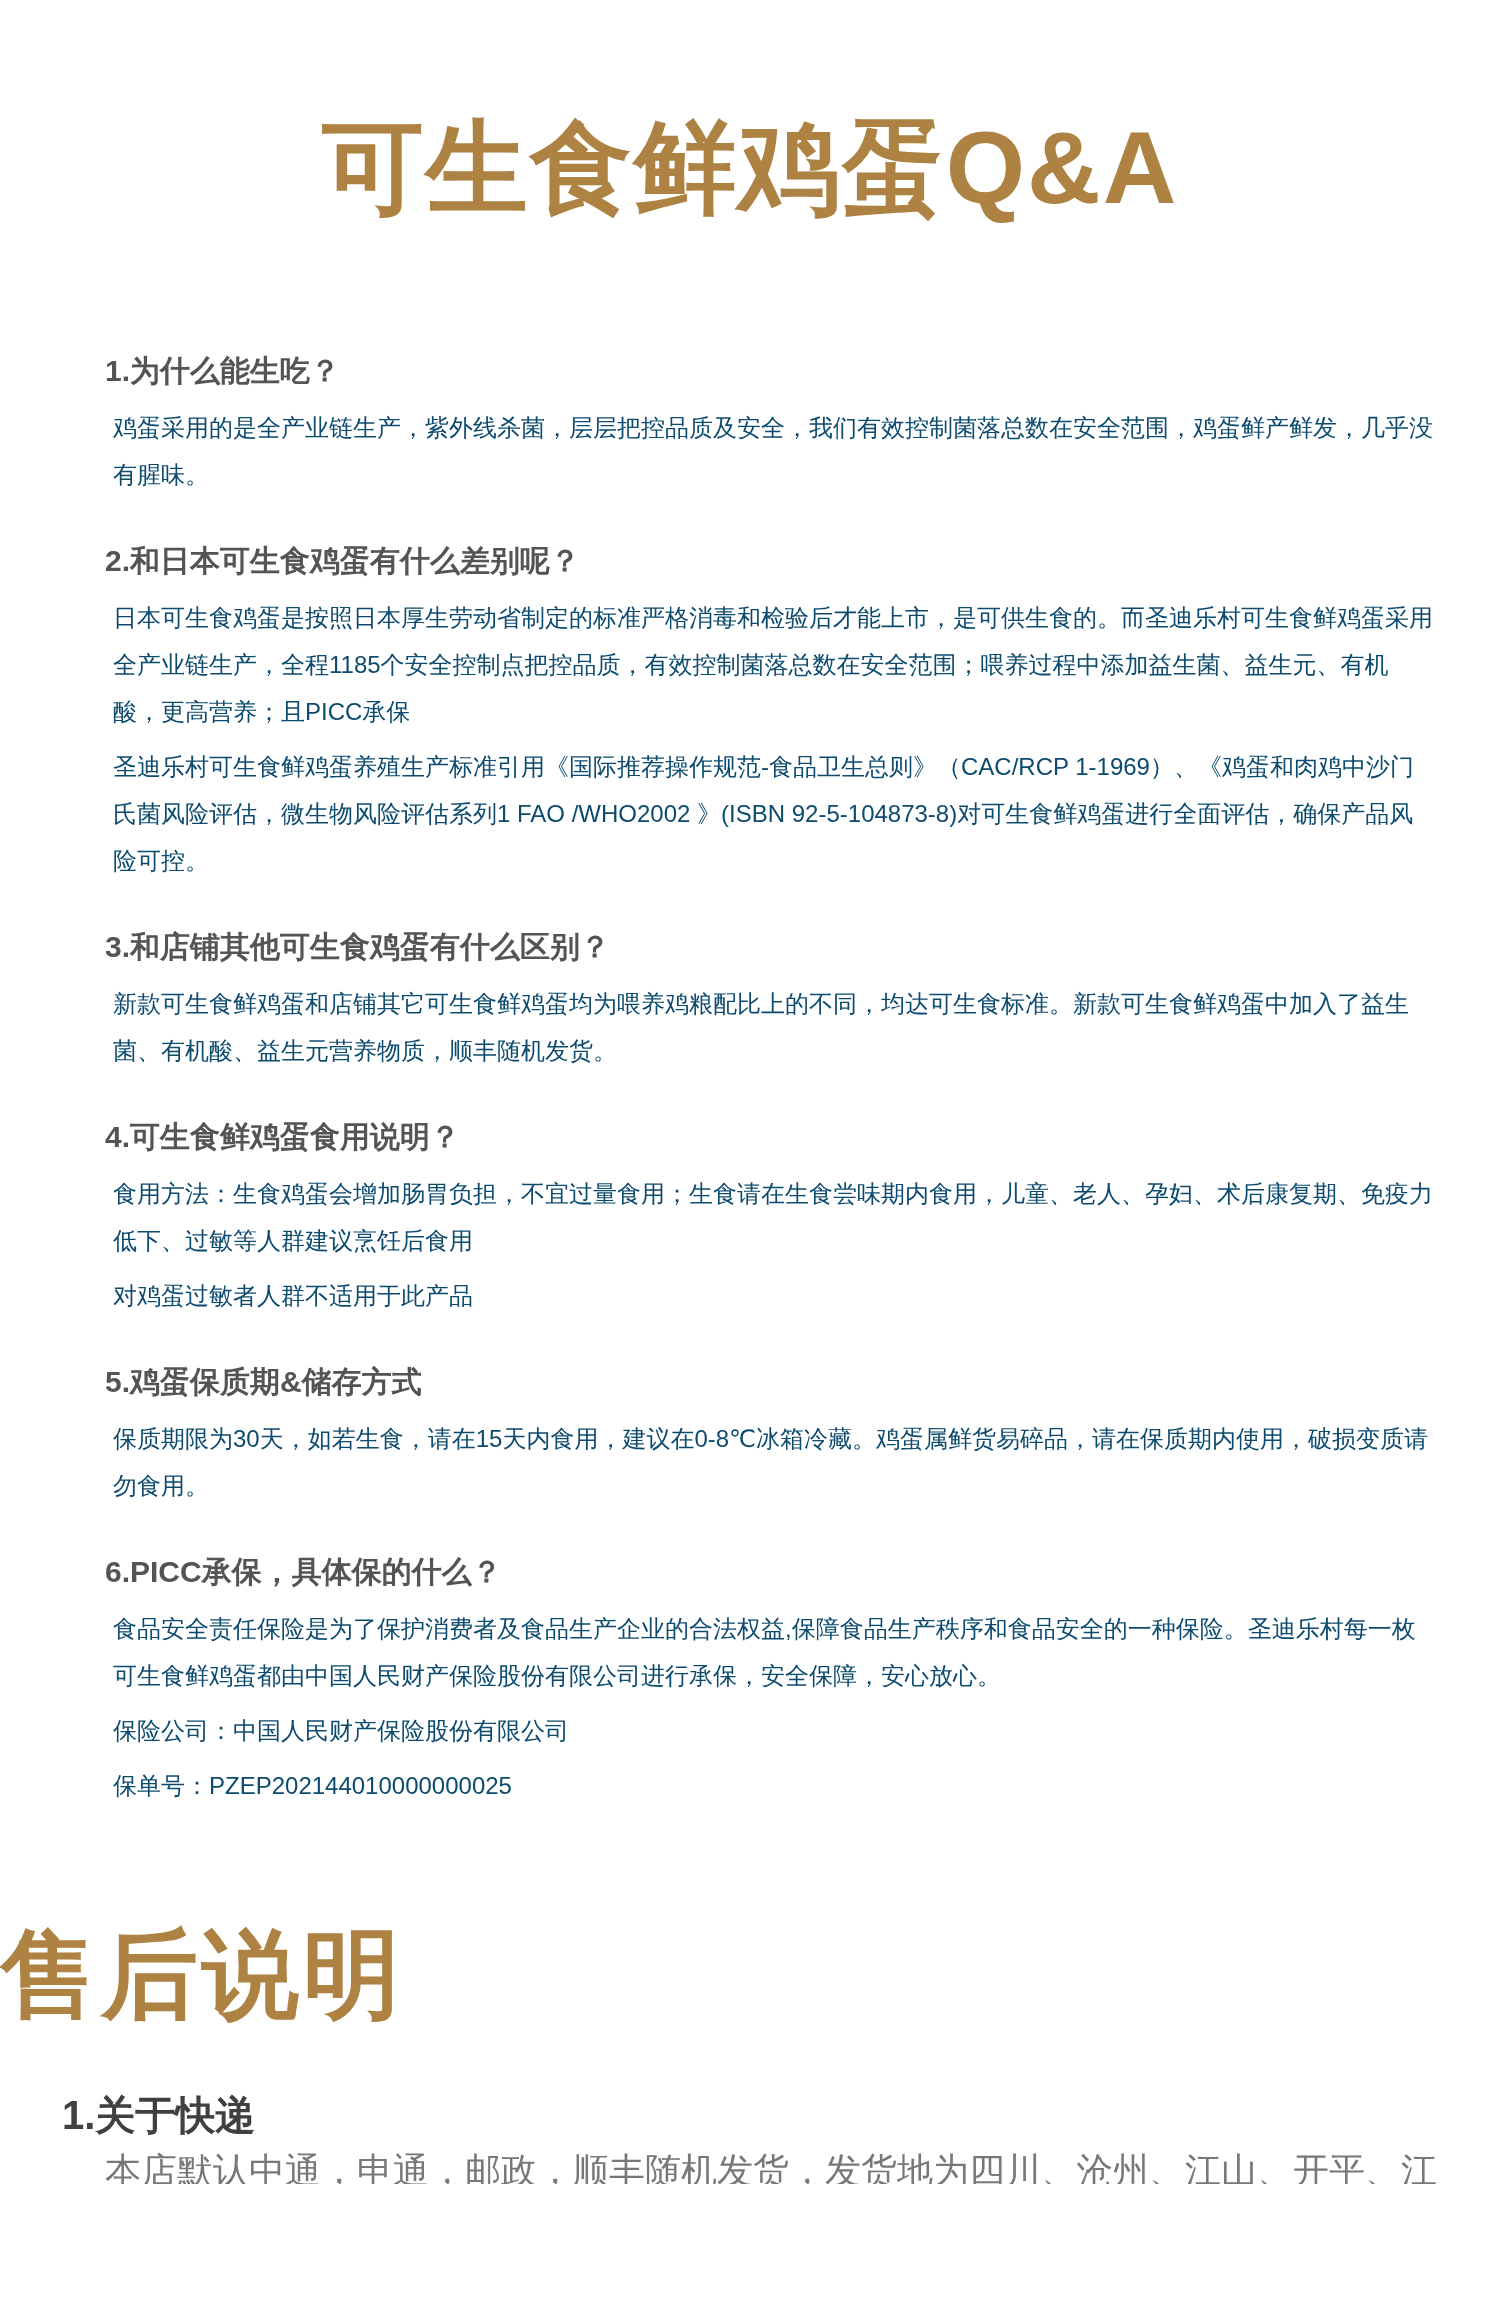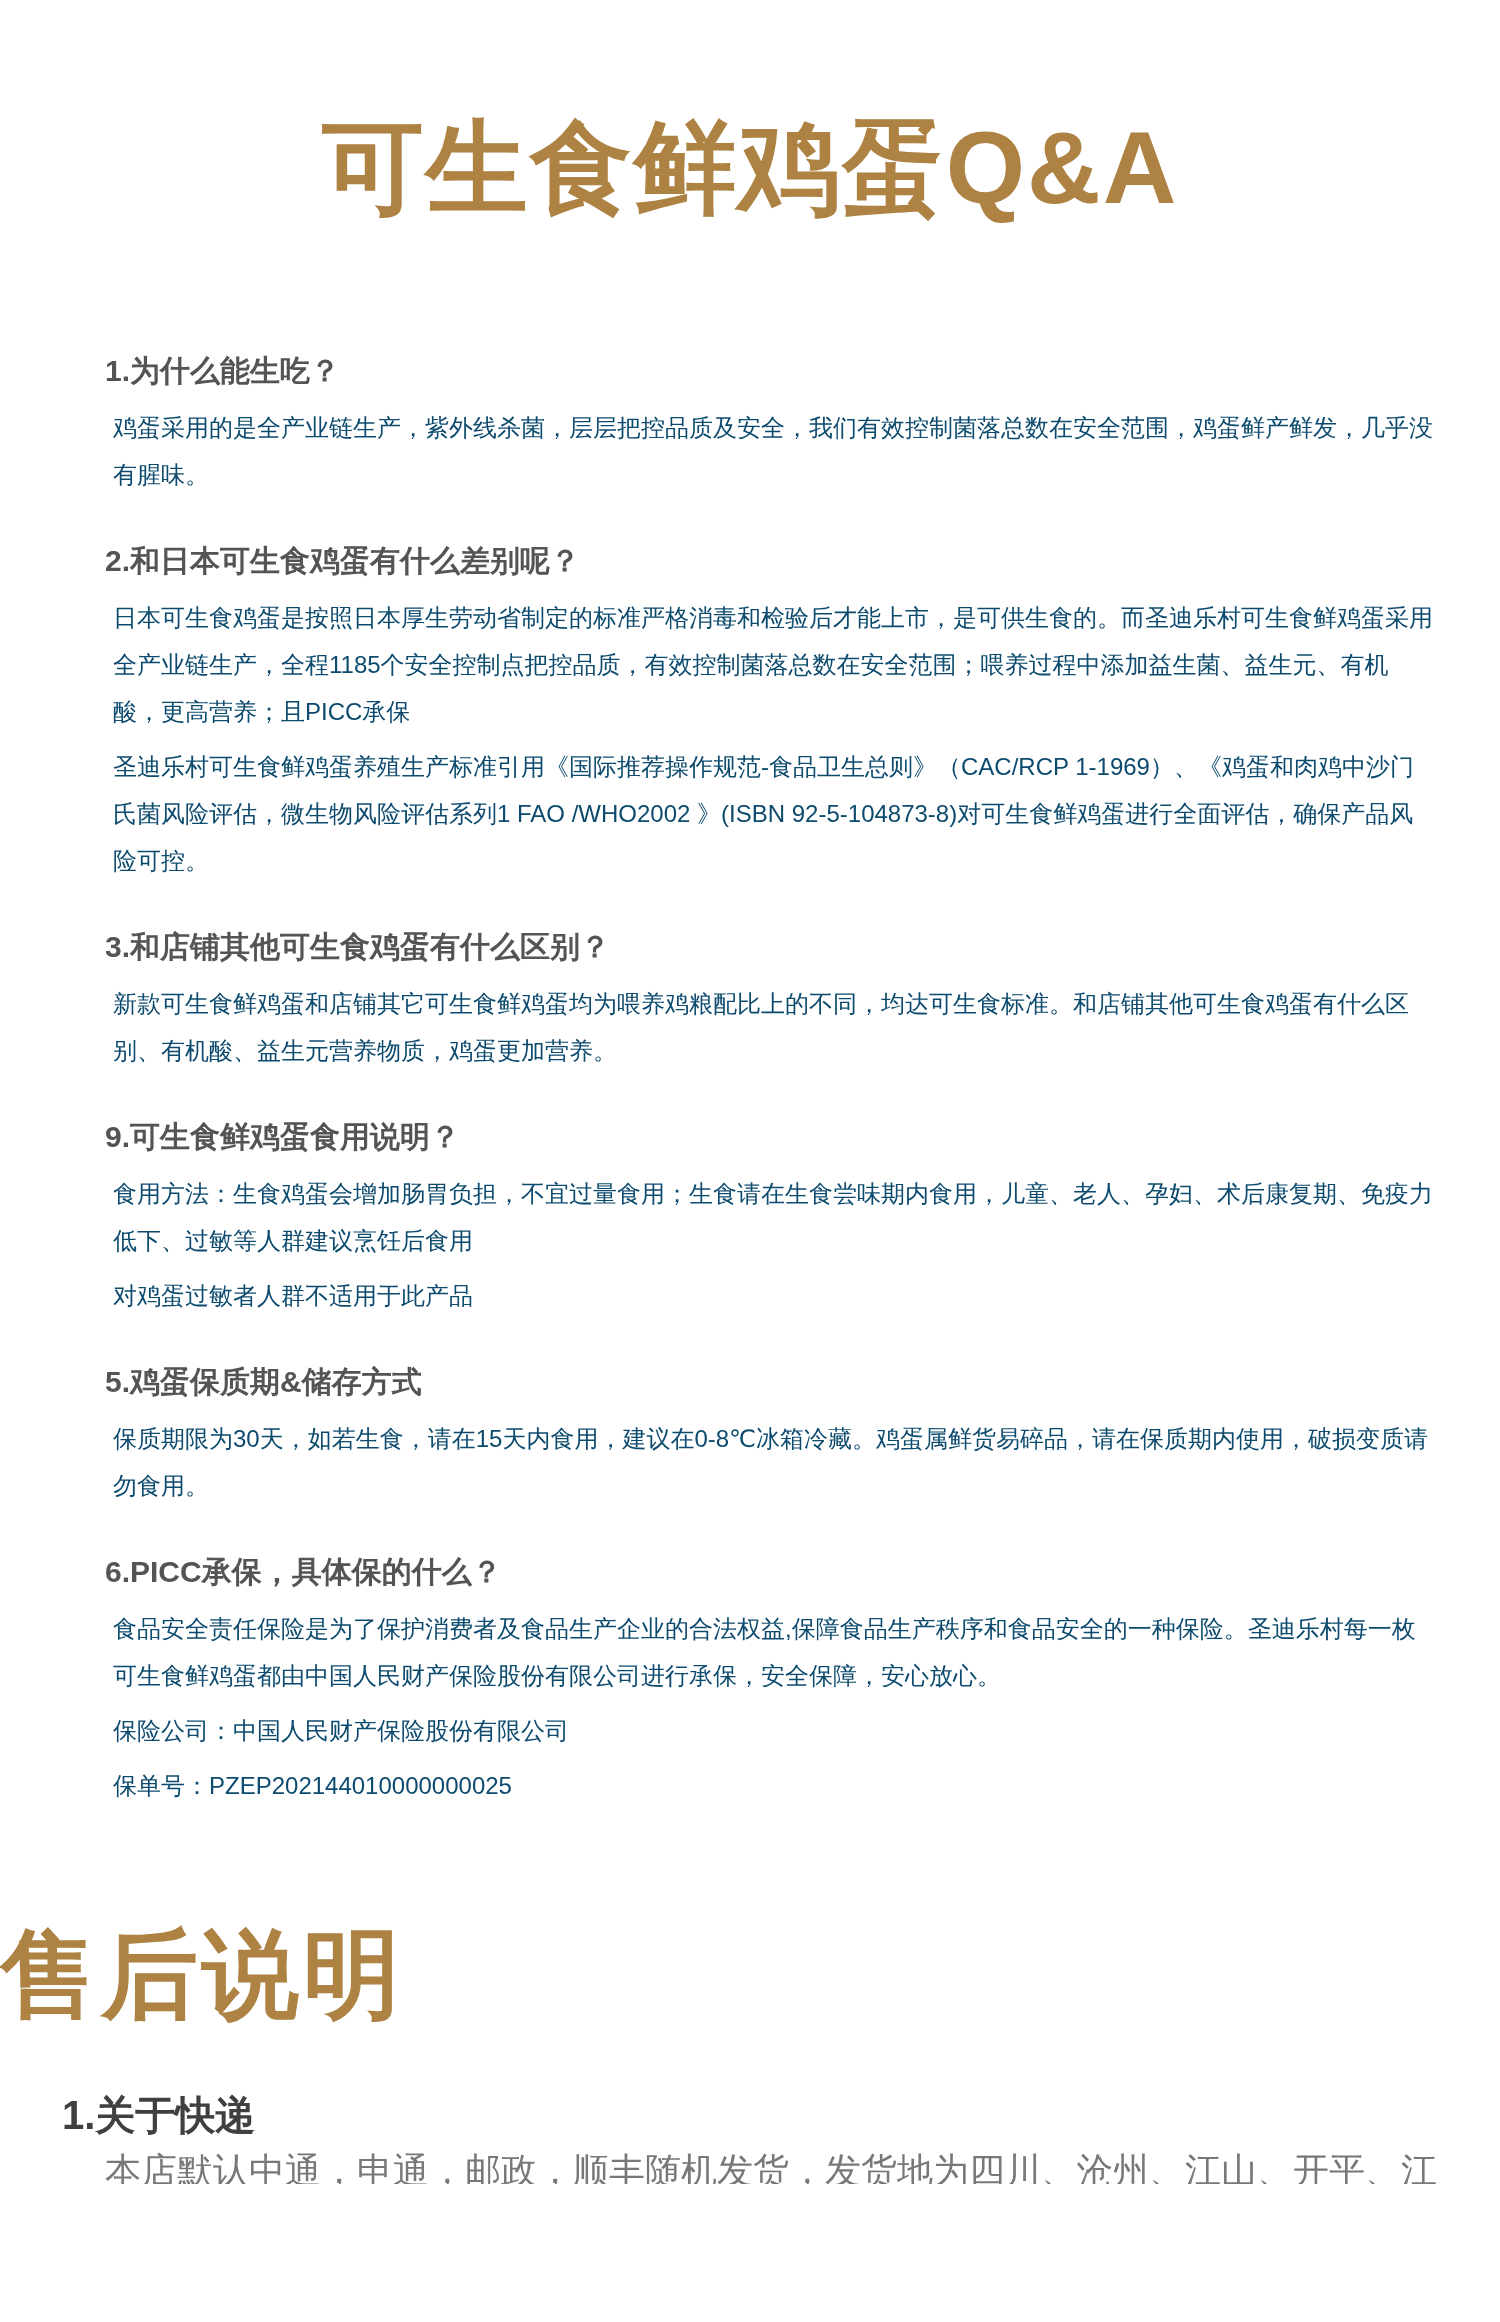--- a/index.html
+++ b/index.html
@@ -93,25 +93,25 @@
     </section>
 
     <section class="qa-section">
       <h2>2.和日本可生食鸡蛋有什么差别呢？</h2>
       <p>日本可生食鸡蛋是按照日本厚生劳动省制定的标准严格消毒和检验后才能上市，是可供生食的。而圣迪乐村可生食鲜鸡蛋采用全产业链生产，全程1185个安全控制点把控品质，有效控制菌落总数在安全范围；喂养过程中添加益生菌、益生元、有机酸，更高营养；且PICC承保</p>
       <p>圣迪乐村可生食鲜鸡蛋养殖生产标准引用《国际推荐操作规范-食品卫生总则》（CAC/RCP 1-1969）、《鸡蛋和肉鸡中沙门氏菌风险评估，微生物风险评估系列1 FAO /WHO2002 》(ISBN 92-5-104873-8)对可生食鲜鸡蛋进行全面评估，确保产品风险可控。</p>
     </section>
 
     <section class="qa-section">
       <h2>3.和店铺其他可生食鸡蛋有什么区别？</h2>
-      <p>新款可生食鲜鸡蛋和店铺其它可生食鲜鸡蛋均为喂养鸡粮配比上的不同，均达可生食标准。和店铺其他可生食鸡蛋有什么区别、有机酸、益生元营养物质，鸡蛋更加营养。</p>
+      <p>新款可生食鲜鸡蛋和店铺其它可生食鲜鸡蛋均为喂养鸡粮配比上的不同，均达可生食标准。新款可生食鲜鸡蛋中加入了益生菌、有机酸、益生元营养物质，顺丰随机发货。</p>
     </section>
 
     <section class="qa-section">
-      <h2>9.可生食鲜鸡蛋食用说明？</h2>
+      <h2>4.可生食鲜鸡蛋食用说明？</h2>
       <p>食用方法：生食鸡蛋会增加肠胃负担，不宜过量食用；生食请在生食尝味期内食用，儿童、老人、孕妇、术后康复期、免疫力低下、过敏等人群建议烹饪后食用</p>
       <p>对鸡蛋过敏者人群不适用于此产品</p>
     </section>
 
     <section class="qa-section">
       <h2>5.鸡蛋保质期&amp;储存方式</h2>
       <p>保质期限为30天，如若生食，请在15天内食用，建议在0-8℃冰箱冷藏。鸡蛋属鲜货易碎品，请在保质期内使用，破损变质请勿食用。</p>
     </section>
 
     <section class="qa-section">

